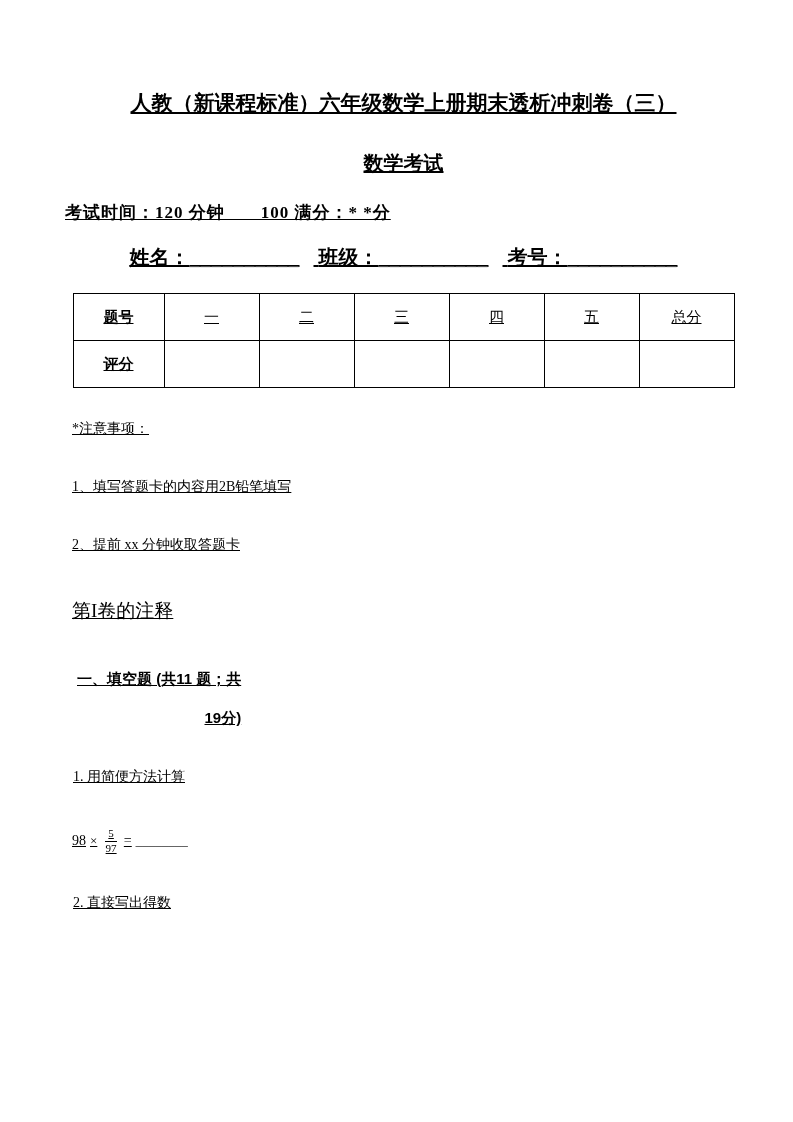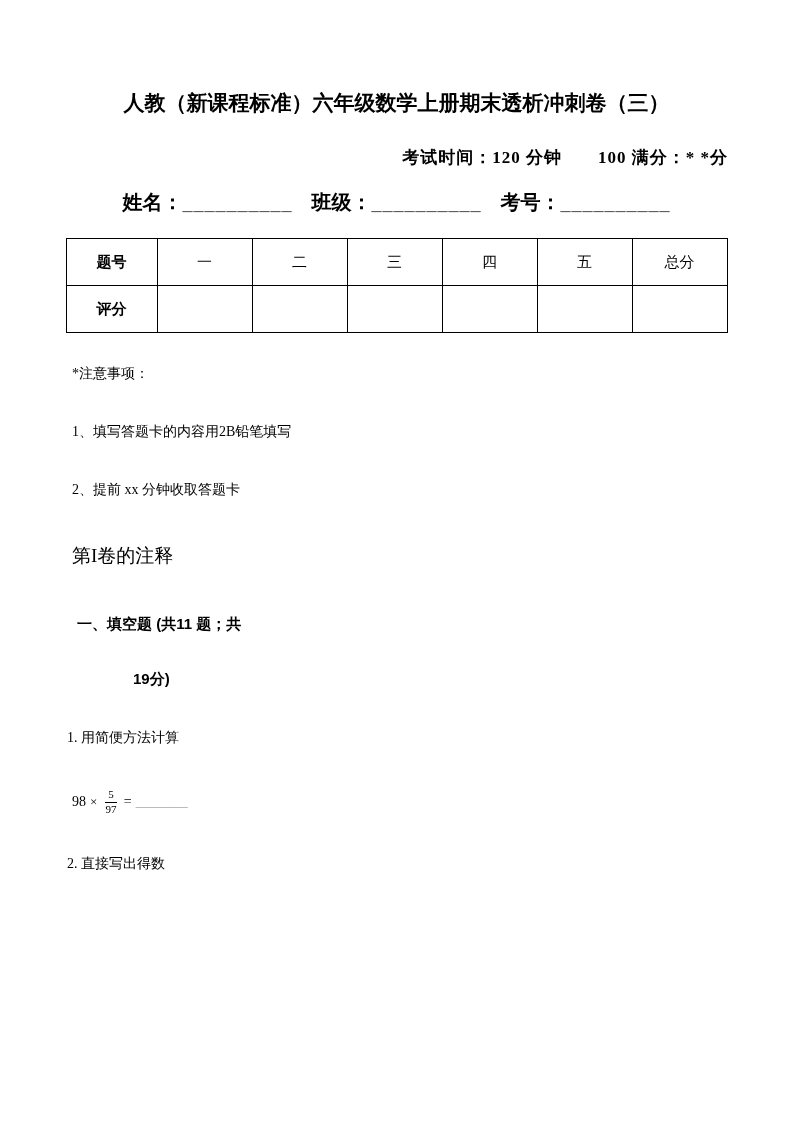--- a/index.html
+++ b/index.html
@@ -12,40 +12,41 @@
     position: relative;
     width: 793px;
     height: 1122px;
     background: #ffffff;
     font-family: "Liberation Serif", serif;
     overflow: hidden;
     box-sizing: border-box;
   }
   .content {
     box-sizing: border-box;
-    padding: 90px 65px 0 65px;
+    padding: 90px 51px 0 65px;
+    text-decoration: underline;
   }
   .page-title {
     margin: 0;
     text-align: center;
     font-family: "Liberation Sans", sans-serif;
     font-size: 21px;
     font-weight: bold;
     line-height: 1.25;
   }
   .exam-subtitle {
     margin: 34px 0 0 0;
     text-align: center;
     font-family: "Liberation Sans", sans-serif;
     font-size: 20px;
     font-weight: bold;
   }
   .exam-info {
-    margin-top: 30px;
-    text-align: right;
+    margin-top: 24px;
+    text-align: left;
     font-size: 17px;
     font-weight: bold;
     letter-spacing: 1px;
   }
   .student-info {
     margin-top: 20px;
     text-align: center;
     font-size: 20px;
     font-weight: bold;
   }
@@ -114,29 +115,30 @@
   table.grader-table td.val { width: 76px; }
   table.grader-table tr.r1 td { height: 92px; }
   table.grader-table tr.r2 td { height: 36px; }
   .q-heading {
     margin-left: 12px;
     padding-top: 12px;
     font-family: "Liberation Sans", sans-serif;
     font-weight: bold;
     font-size: 15px;
     line-height: 1.4;
+    text-align: right;
   }
   .q-heading .line2 {
     display: block;
-    margin-top: 34px;
+    margin-top: 18px;
     padding-left: 56px;
   }
   .question-text {
     margin-top: 40px;
-    margin-left: 2px;
+    margin-left: 8px;
     font-size: 14px;
   }
   .math-line {
     margin-top: 42px;
     margin-left: 7px;
     font-size: 14px;
     display: flex;
     align-items: center;
   }
   .math-line .mult {
@@ -170,20 +172,21 @@
   }
 </style>
 </head>
 <body>
 
 <div class="sheet">
   <div class="content">
 
     <h1 class="page-title">人教（新课程标准）六年级数学上册期末透析冲刺卷（三）</h1>
 
+    <h2 class="exam-subtitle">数学考试</h2>
 
     <div class="exam-info">考试时间：120 分钟　　100 满分：* *分</div>
 
     <div class="student-info">
       <span>姓名：</span><span class="blank">__________</span><span class="gap"></span>
       <span>班级：</span><span class="blank">__________</span><span class="gap"></span>
       <span>考号：</span><span class="blank">__________</span>
     </div>
 
     <table class="score-table">

